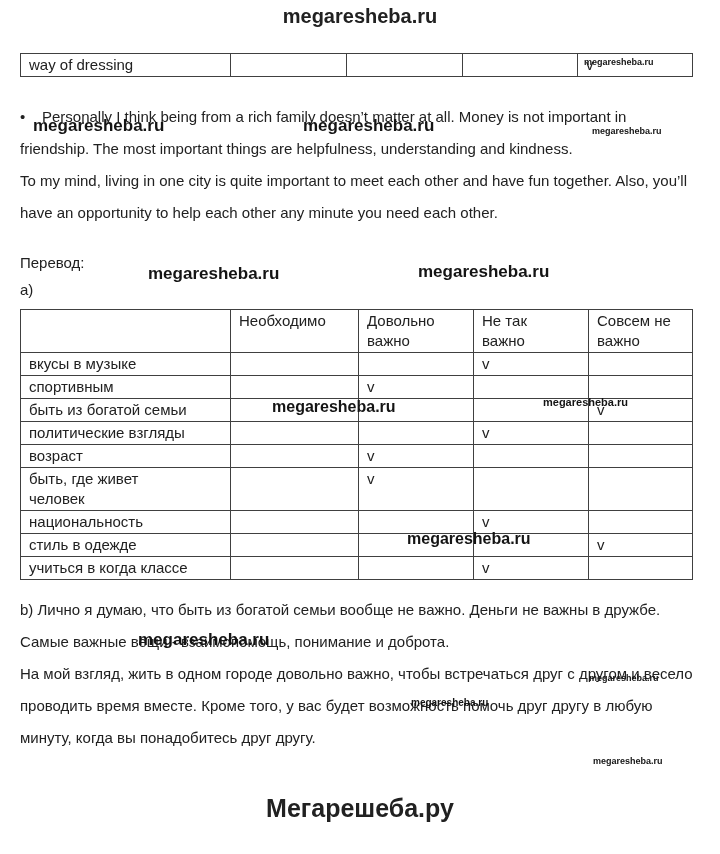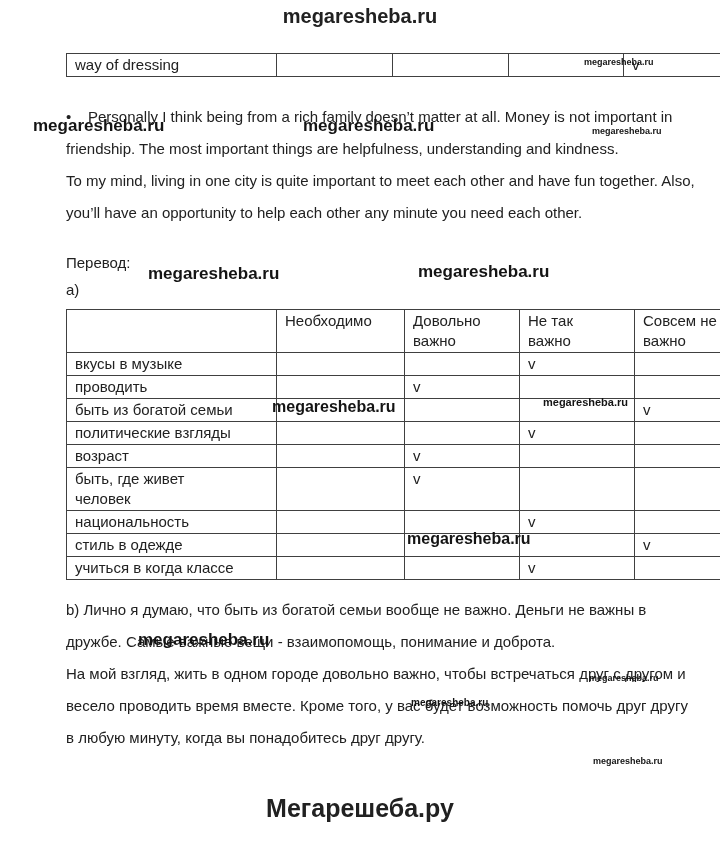--- a/index.html
+++ b/index.html
@@ -10,21 +10,21 @@
     color:#212121;
     font-family:"Liberation Sans", sans-serif;
     overflow:hidden;
   }
   .top-title {
     text-align:center;
     font-weight:bold;
     font-size:20px;
     padding-top:5px;
   }
-  .content { padding:0 23px 0 30px;margin-left:36px; }
+  .content { padding:0 23px 0 20px; }
 
   table {
     border-collapse:collapse;
     table-layout:fixed;
     width:672px;
   }
   td {
     border:1px solid #404040;
     padding:1px 8px;
     vertical-align:top;
@@ -113,21 +113,21 @@
         <td><span class="hwrap">Совсем не важно</span></td>
       </tr>
       <tr>
         <td class="lbl"><span>вкусы в музыке</span></td>
         <td class="mark"></td>
         <td class="mark"></td>
         <td class="mark">v</td>
         <td class="mark"></td>
       </tr>
       <tr>
-        <td class="lbl"><span>проводить</span></td>
+        <td class="lbl"><span>спортивным</span></td>
         <td class="mark"></td>
         <td class="mark">v</td>
         <td class="mark"></td>
         <td class="mark"></td>
       </tr>
       <tr>
         <td class="lbl"><span>быть из богатой семьи</span></td>
         <td class="mark"></td>
         <td class="mark"></td>
         <td class="mark"></td>

